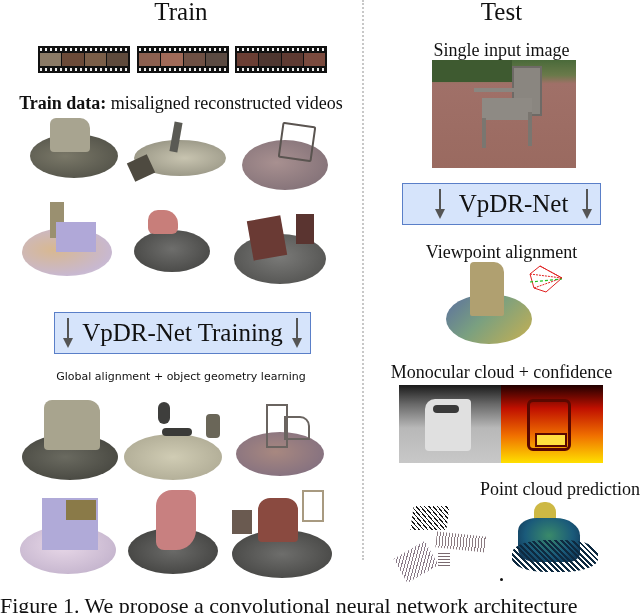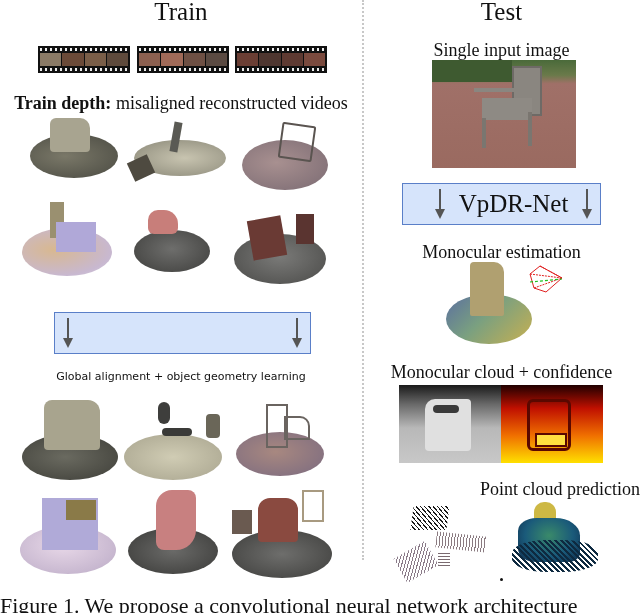--- a/index.html
+++ b/index.html
@@ -53,21 +53,21 @@
 <div class="filmstrip" style="left:235px; top:46px; width:92px;">
   <div class="frames">
     <div class="frame" style="background:#6a3e34;"></div>
     <div class="frame" style="background:#4e3630;"></div>
     <div class="frame" style="background:#5e3a32;"></div>
     <div class="frame" style="background:#7a4a3e;"></div>
   </div>
 </div>
 
 <div class="abs caption-sm" style="left:0; width:362px; top:93px;">
-  <b>Train depth:</b><span> misaligned reconstructed videos</span>
+  <b>Train data:</b><span> misaligned reconstructed videos</span>
 </div>
 
 <div class="chair" style="left:30px; top:118px; width:90px; height:62px;">
   <div class="disc" style="left:0; top:16px; width:88px; height:44px; background:radial-gradient(ellipse at 40% 50%, #7a7868, #4a4a42);"></div>
   <div class="abs" style="left:20px; top:0; width:40px; height:34px; background:#a8a490; border-radius:6px 10px 4px 4px;"></div>
 </div>
 <div class="chair" style="left:128px; top:122px; width:96px; height:62px;">
   <div class="disc" style="left:6px; top:18px; width:92px; height:36px; background:radial-gradient(ellipse at 55% 50%, #c8c4b0, #8a8878);"></div>
   <div class="abs" style="left:44px; top:0; width:8px; height:30px; background:#5a5a54; transform:rotate(10deg);"></div>
   <div class="abs" style="left:2px; top:36px; width:22px; height:20px; background:#4e4a40; transform:rotate(-25deg);"></div>
@@ -87,20 +87,21 @@
   <div class="abs" style="left:16px; top:2px; width:30px; height:24px; background:#c87e7a; border-radius:10px 14px 6px 6px;"></div>
 </div>
 <div class="chair" style="left:216px; top:210px; width:110px; height:74px;">
   <div class="disc" style="left:18px; top:24px; width:92px; height:50px; background:radial-gradient(ellipse at 50% 45%, #7a7a78, #4a4a48);"></div>
   <div class="abs" style="left:34px; top:8px; width:34px; height:40px; background:#6a3a34; transform:rotate(-10deg);"></div>
   <div class="abs" style="left:80px; top:4px; width:18px; height:30px; background:#5a3430;"></div>
 </div>
 
 <div class="net-box" style="left:54px; top:312px; width:257px; height:42px;">
   <div class="arrow"></div>
+  <span class="label">VpDR-Net Training</span>
   <div class="arrow"></div>
 </div>
 
 <div class="abs caption-sans" style="left:0; width:362px; top:370px;">Global alignment + object geometry learning</div>
 
 <div class="chair" style="left:22px; top:398px; width:96px; height:82px;">
   <div class="disc" style="left:0; top:36px; width:96px; height:46px; background:radial-gradient(ellipse at 45% 50%, #6a6a60, #3e3e38);"></div>
   <div class="abs" style="left:22px; top:2px; width:56px; height:50px; background:#a8a48e; border-radius:8px 12px 4px 4px;"></div>
 </div>
 <div class="chair" style="left:124px; top:400px; width:98px; height:80px;">
@@ -143,21 +144,21 @@
   <div class="abs" style="left:96px; top:52px; width:4px; height:34px; background:#7a7670;"></div>
   <div class="abs" style="left:42px; top:28px; width:40px; height:4px; background:#8a8680;"></div>
 </div>
 
 <div class="net-box" style="left:402px; top:183px; width:199px; height:42px;padding-left:32px;">
   <div class="arrow"></div>
   <span class="label">VpDR-Net</span>
   <div class="arrow"></div>
 </div>
 
-<div class="abs caption-sm" style="left:363px; width:277px; top:242px;">Monocular estimation</div>
+<div class="abs caption-sm" style="left:363px; width:277px; top:242px;">Viewpoint alignment</div>
 
 <div class="abs" style="left:446px; top:258px; width:90px; height:84px;">
   <div class="disc" style="left:0; top:36px; width:86px; height:50px; background:linear-gradient(135deg, #5a6ea0 0%, #7aa080 45%, #c8b050 100%);"></div>
   <div class="abs" style="left:24px; top:4px; width:34px; height:54px; background:#b0a070; border-radius:4px 10px 2px 2px;"></div>
 </div>
 <svg class="abs" style="left:526px; top:262px;" width="42" height="34" viewBox="0 0 42 34">
   <polygon points="4,12 14,4 36,16 20,30 8,26" fill="none" stroke="#e02020" stroke-width="1"></polygon>
   <line x1="14" y1="4" x2="36" y2="16" stroke="#e02020" stroke-width="1" stroke-dasharray="2,1"></line>
   <line x1="4" y1="12" x2="36" y2="16" stroke="#e02020" stroke-width="1" stroke-dasharray="2,1"></line>
   <line x1="8" y1="26" x2="36" y2="16" stroke="#e02020" stroke-width="1" stroke-dasharray="2,1"></line>

